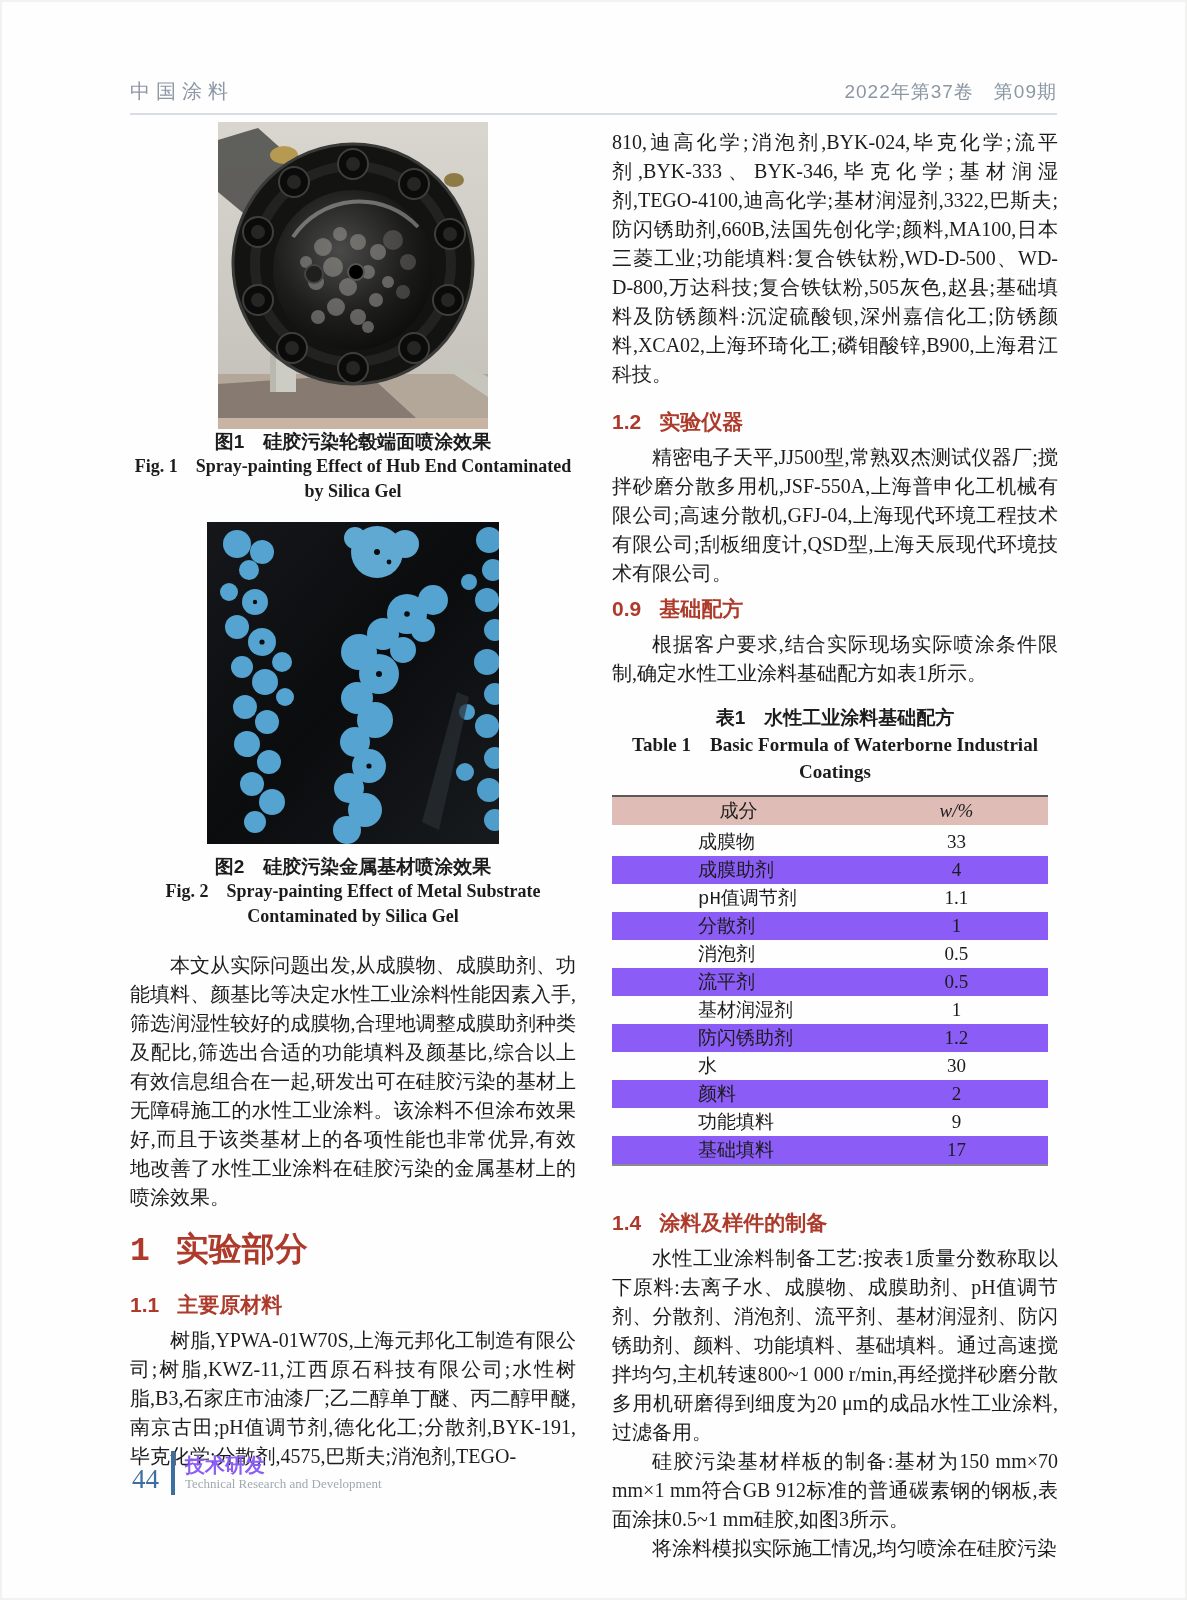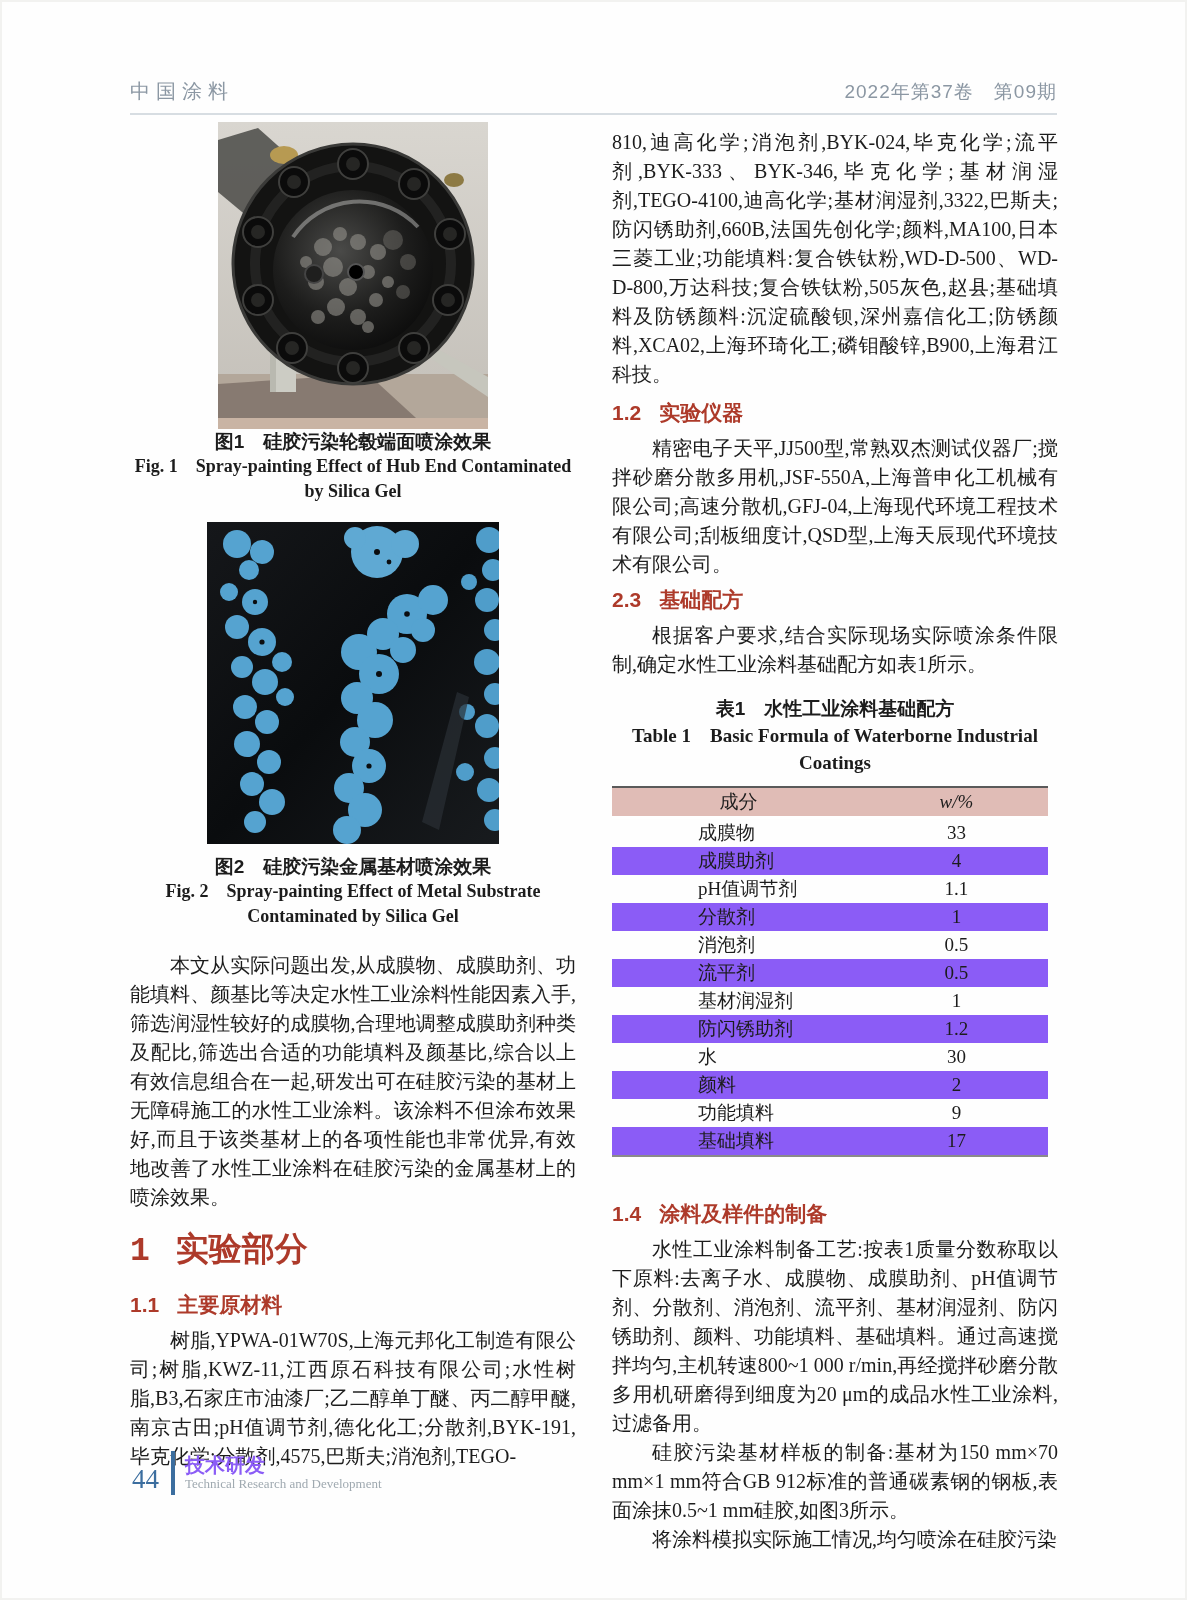--- a/index.html
+++ b/index.html
@@ -33,21 +33,21 @@
     font-family:"Liberation Sans","DejaVu Sans",sans-serif;font-weight:bold;font-size:21px;line-height:30px;}
   .h-sub .num{margin-right:18px;}
   
   .tblblock{margin-top:16px;}
   .tbl-title{text-align:center;line-height:27px;}
   .tbl-title .cn{font-family:"Liberation Sans","DejaVu Sans",sans-serif;font-weight:bold;font-size:19px;}
   .tbl-title .en{font-weight:bold;font-size:19px;}
   table.formula{width:436px;border-collapse:collapse;margin-top:10px;
     border-top:2px solid #5a5a5a;border-bottom:2px solid #8a8a8a;font-size:19px;}
   table.formula td,table.formula th{height:28px;padding:0;font-weight:normal;}
-  table.formula .c-name{width:58%;text-align:left;padding-left:86px;}
+  table.formula .c-name{width:58%;text-align:left;padding-left:86px;font-family:Liberation Mono, monospace;}
   table.formula .c-val{width:42%;text-align:center;}
   table.formula tr.pink{background:#8b5cf6;}
   table.formula tr.head{background:#e0bcb6;border-bottom:3px solid #ffffff;}
   table.formula tr.head .c-name{text-align:center;padding-left:0;}
   .wit{font-style:italic;}
   
   .ftr{position:absolute;left:132px;top:1451px;display:flex;align-items:center;}
   .ftr .pno{color:#3c6e9f;font-size:27px;margin-right:12px;transform:translateY(6px);}
   .ftr .bar{width:4px;height:44px;background:#3c6e9f;margin-right:10px;}
   .ftr .sec-cn{font-family:"Liberation Sans","DejaVu Sans",sans-serif;font-weight:bold;
@@ -264,27 +264,27 @@
       <span class="num">1.1</span><span>主要原材料</span>
     </h2>
 
     <p class="body indent">树脂,YPWA-01W70S,上海元邦化工制造有限公司;树脂,KWZ-11,江西原石科技有限公司;水性树脂,B3,石家庄市油漆厂;乙二醇单丁醚、丙二醇甲醚,南京古田;pH值调节剂,德化化工;分散剂,BYK-191,毕克化学;分散剂,4575,巴斯夫;消泡剂,TEGO-</p>
   </div>
 
   <div class="col col-right">
 
     <p class="body">810,迪高化学;消泡剂,BYK-024,毕克化学;流平剂,BYK-333、BYK-346,毕克化学;基材润湿剂,TEGO-4100,迪高化学;基材润湿剂,3322,巴斯夫;防闪锈助剂,660B,法国先创化学;颜料,MA100,日本三菱工业;功能填料:复合铁钛粉,WD-D-500、WD-D-800,万达科技;复合铁钛粉,505灰色,赵县;基础填料及防锈颜料:沉淀硫酸钡,深州嘉信化工;防锈颜料,XCA02,上海环琦化工;磷钼酸锌,B900,上海君江科技。</p>
 
-    <h2 class="h-sub" style="margin-top:9px;">
+    <h2 class="h-sub" style="margin-top:18px;">
       <span class="num">1.2</span><span>实验仪器</span>
     </h2>
     <p class="body indent">精密电子天平,JJ500型,常熟双杰测试仪器厂;搅拌砂磨分散多用机,JSF-550A,上海普申化工机械有限公司;高速分散机,GFJ-04,上海现代环境工程技术有限公司;刮板细度计,QSD型,上海天辰现代环境技术有限公司。</p>
 
     <h2 class="h-sub" style="margin-top:6px;">
-      <span class="num">2.3</span><span>基础配方</span>
+      <span class="num">0.9</span><span>基础配方</span>
     </h2>
     <p class="body indent">根据客户要求,结合实际现场实际喷涂条件限制,确定水性工业涂料基础配方如表1所示。</p>
 
     <div class="tblblock">
       <div class="tbl-title">
         <div class="cn">表1　水性工业涂料基础配方</div>
         <div class="en">Table 1　Basic Formula of Waterborne Industrial</div>
         <div class="en">Coatings</div>
       </div>
       <table class="formula">

